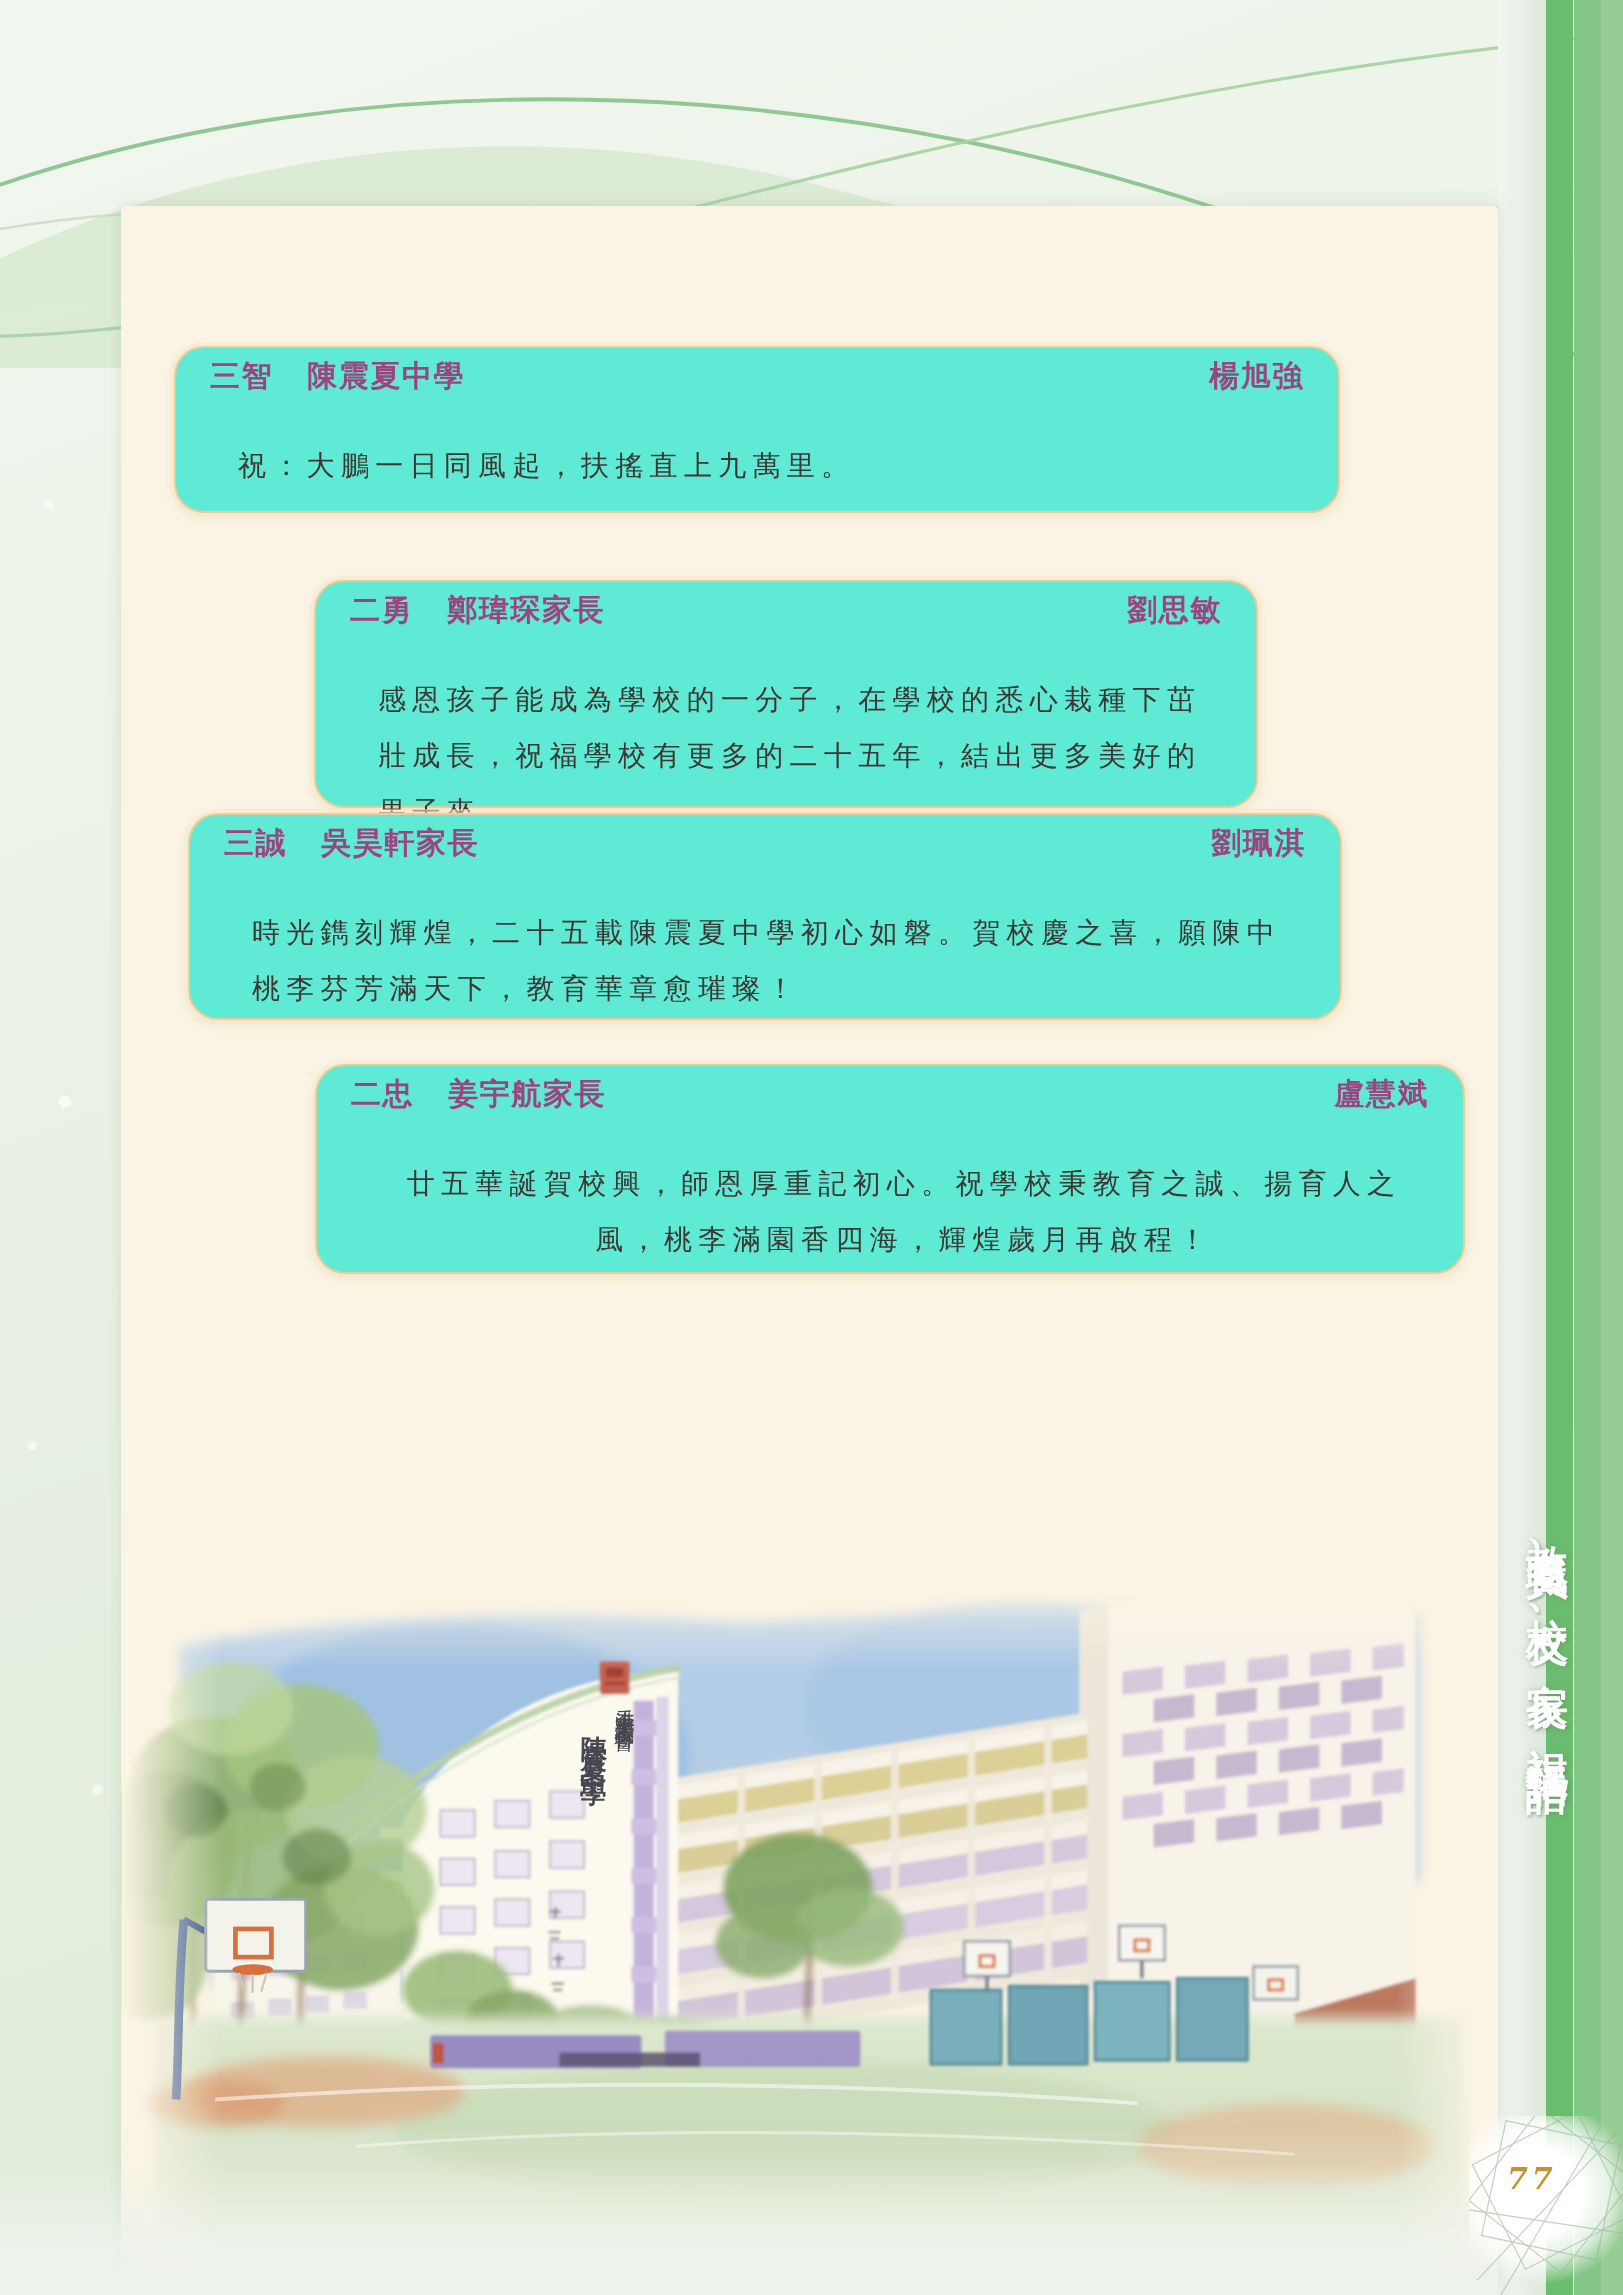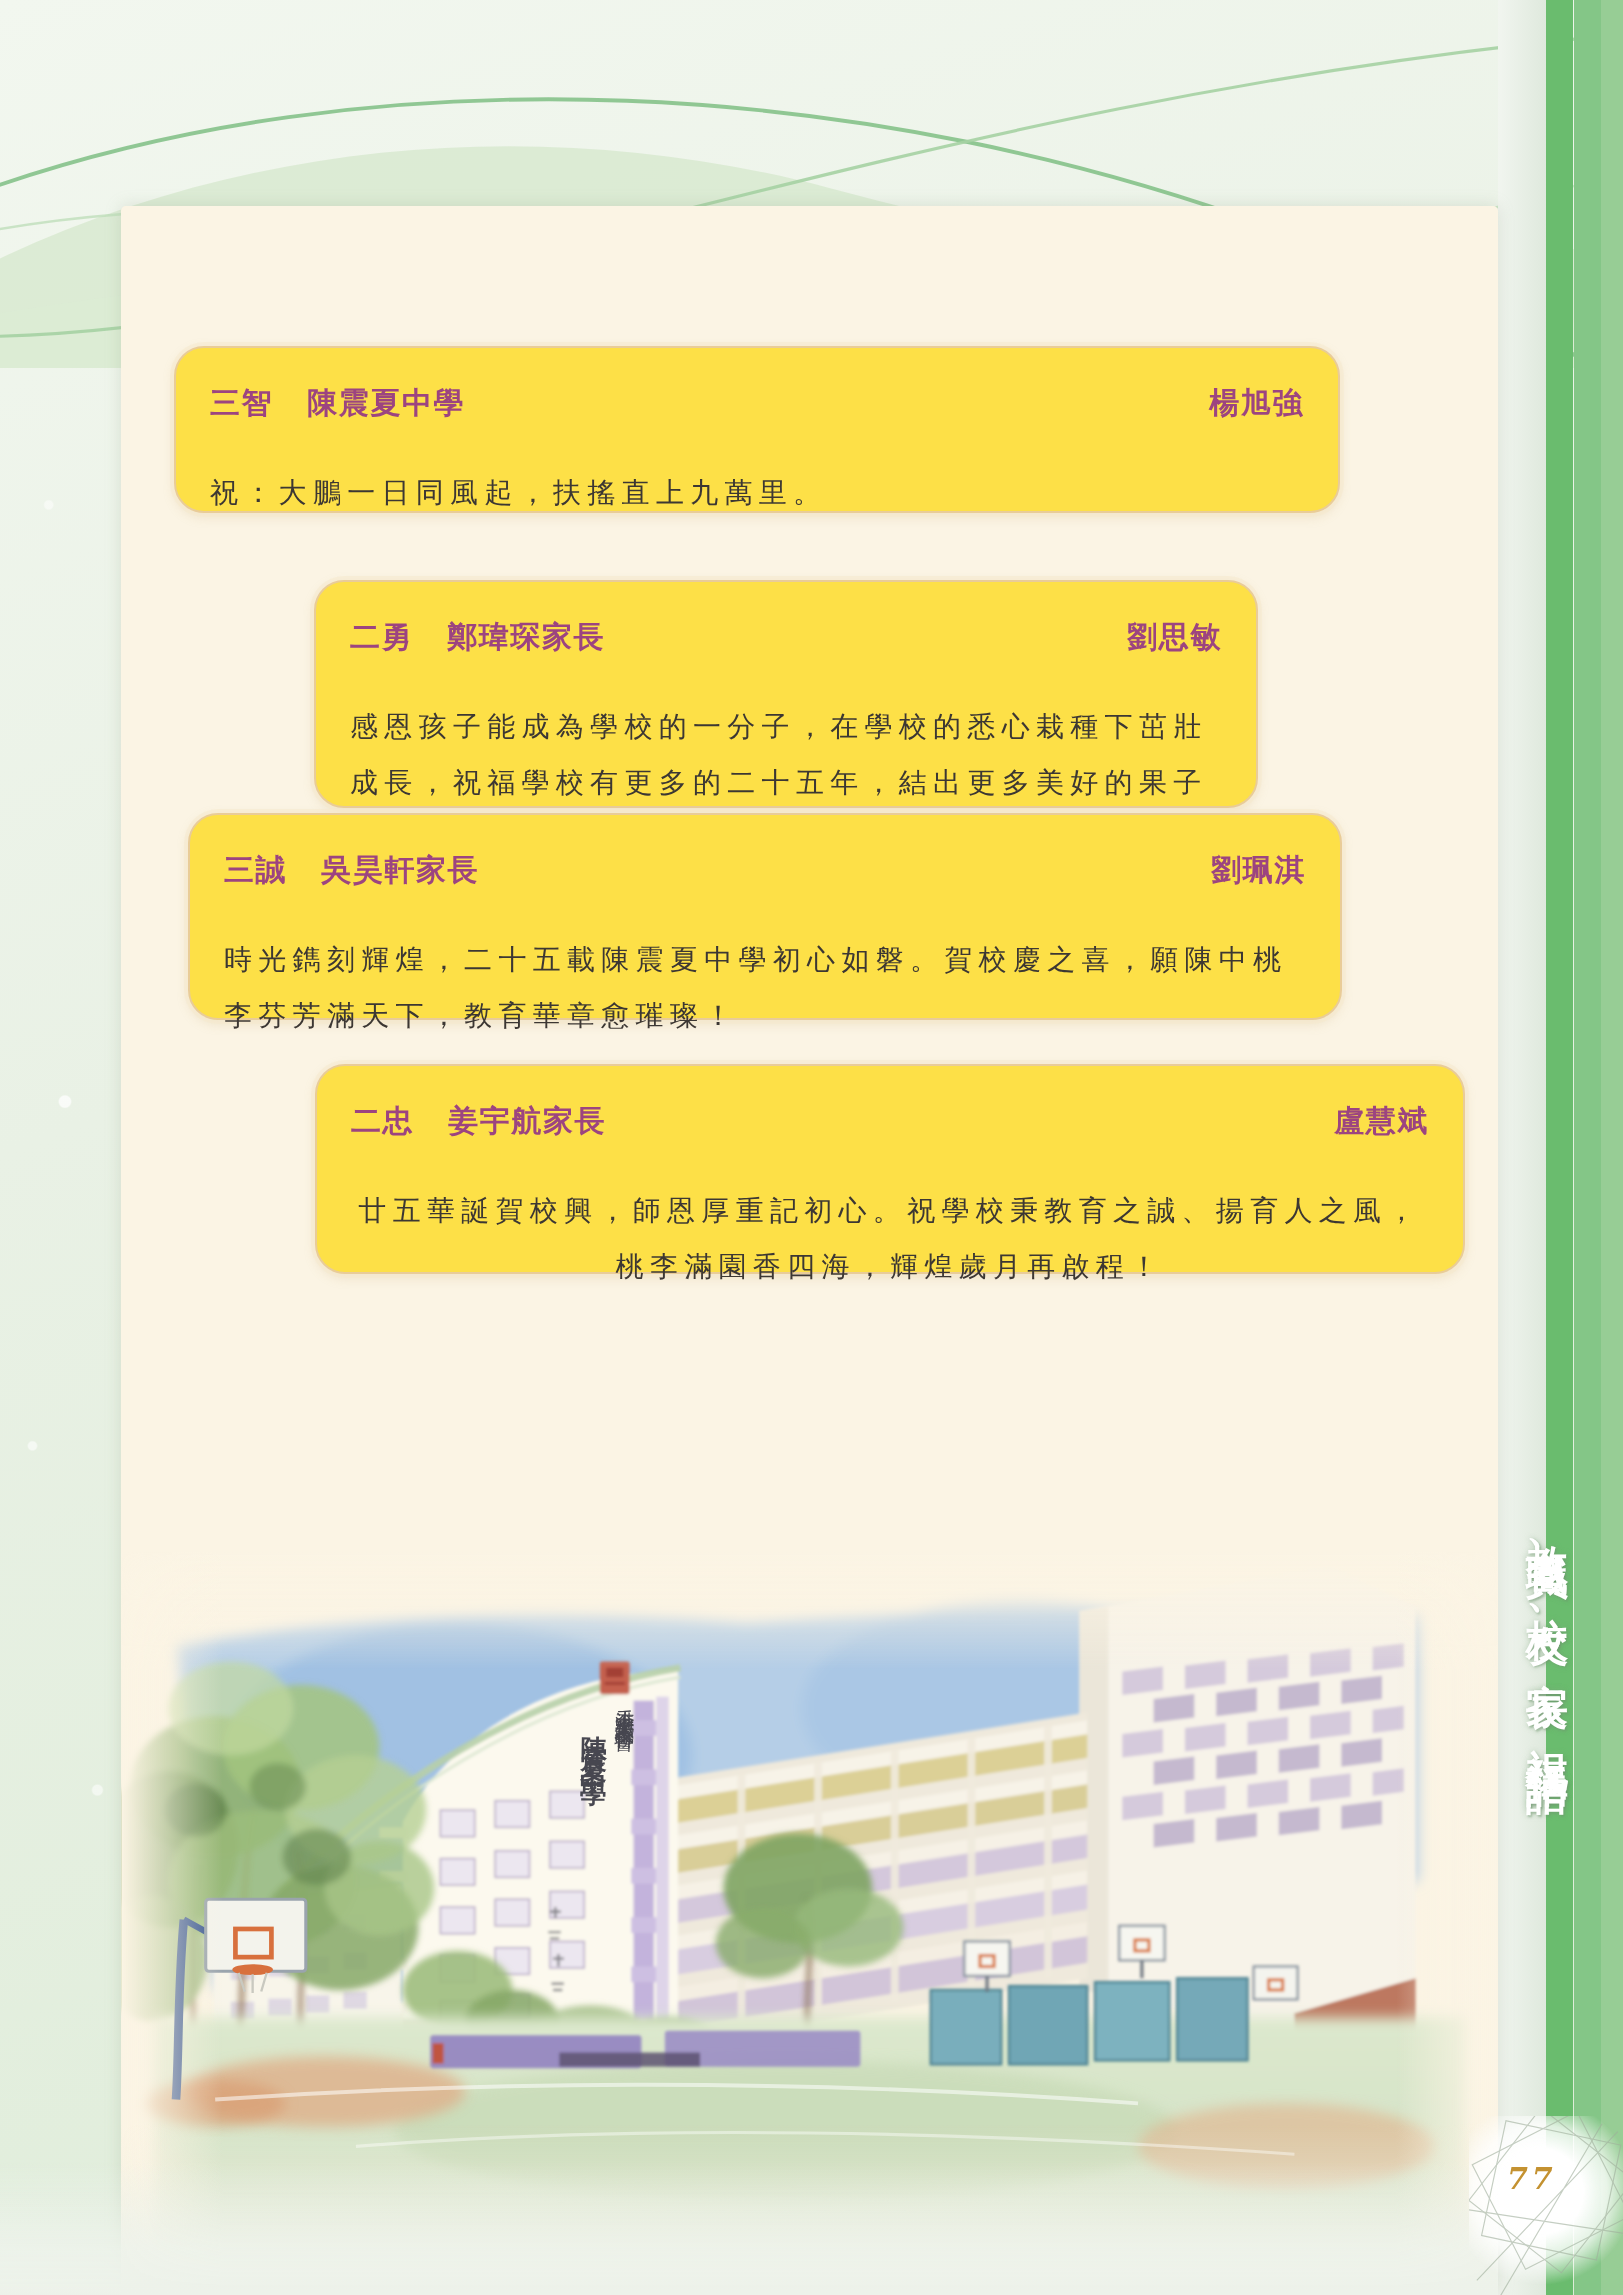--- a/index.html
+++ b/index.html
@@ -18,32 +18,32 @@
       radial-gradient(circle at 3% 22%, rgba(255,255,255,.5) 0 3.9px, rgba(255,255,255,0) 5.5px);
   }
   .waves{position:absolute;top:0;left:0;width:1624px;height:368px;z-index:2;}
   .right-fade-strip{position:absolute;top:0;left:1498px;width:48px;height:100%;z-index:3;
     background:linear-gradient(90deg,#f1f5ef,#dfe9dd);}
   .band1{position:absolute;top:0;left:1546px;width:27px;height:100%;background:#6abc6e;z-index:3;}
   .band2{position:absolute;top:0;left:1574px;width:27px;height:100%;background:#84c687;z-index:3;}
   .band3{position:absolute;top:0;left:1601px;width:23px;height:100%;background:#97cd95;z-index:3;}
   .paper{position:absolute;left:121px;top:206px;width:1377px;height:2090px;z-index:4;
     background:#fbf4e4;border-radius:4.7px;box-shadow:0 0 15.6px rgba(150,165,140,.28);}
-  .msg-box{position:absolute;z-index:6;background:#fde047;border:2.3px solid #e9cc98;
-    border-radius:30px;box-sizing:border-box;padding:35px 34px 0 34px;
+  .msg-box{position:absolute;z-index:6;background:#5eead4;border:2.3px solid #e9cc98;
+    border-radius:30px;box-sizing:border-box;padding:8px 34px 0 34px;
     box-shadow:0 0 0 3.9px rgba(246,234,205,.55),0 3.1px 11px rgba(205,175,120,.25);}
   .box1{left:174px;top:346px;width:1166px;height:167px;}
   .box2{left:314px;top:580px;width:944px;height:228px;}
   .box3{left:188px;top:813px;width:1154px;height:207px;}
   .box4{left:315px;top:1064px;width:1150px;height:210px;text-align:center;}
   .box-header{display:flex;justify-content:space-between;align-items:baseline;
     font-weight:bold;font-size:30px;color:#9c4480;letter-spacing:1.6px;}
   .box-header .left-group{display:flex;gap:34px;}
   .box-body{margin-top:41px;font-family:"DejaVu Serif",serif;font-size:28px;
-    line-height:56px;letter-spacing:6.3px;color:#3c3733;}
+    line-height:56px;letter-spacing:6.3px;color:#3c3733;margin-left:28px;}
   .illustration-wrap{position:absolute;left:121px;top:1552px;width:1377px;height:743px;z-index:5;}
   .sign-col{position:absolute;z-index:6;writing-mode:vertical-rl;text-orientation:upright;
     font-family:"DejaVu Serif",serif;color:#474750;}
   .sign-top{left:612px;top:1693px;font-size:19.6px;letter-spacing:2.3px;transform:rotate(2deg);}
   .sign-main{left:576px;top:1714px;font-size:26.6px;letter-spacing:11px;font-weight:bold;transform:rotate(1deg);}
   .bottom-fade{position:absolute;left:0;bottom:0;width:1498px;height:133px;z-index:7;
     background:linear-gradient(180deg,rgba(238,243,236,0),rgba(238,243,236,.85) 65%,#edf2ea);}
   .sidebar-title{position:absolute;left:1519px;top:1511px;height:626px;z-index:8;
     writing-mode:vertical-rl;text-orientation:upright;font-family:"DejaVu Serif",serif;
     font-weight:bold;font-size:42px;letter-spacing:7.8px;color:#ffffff;

